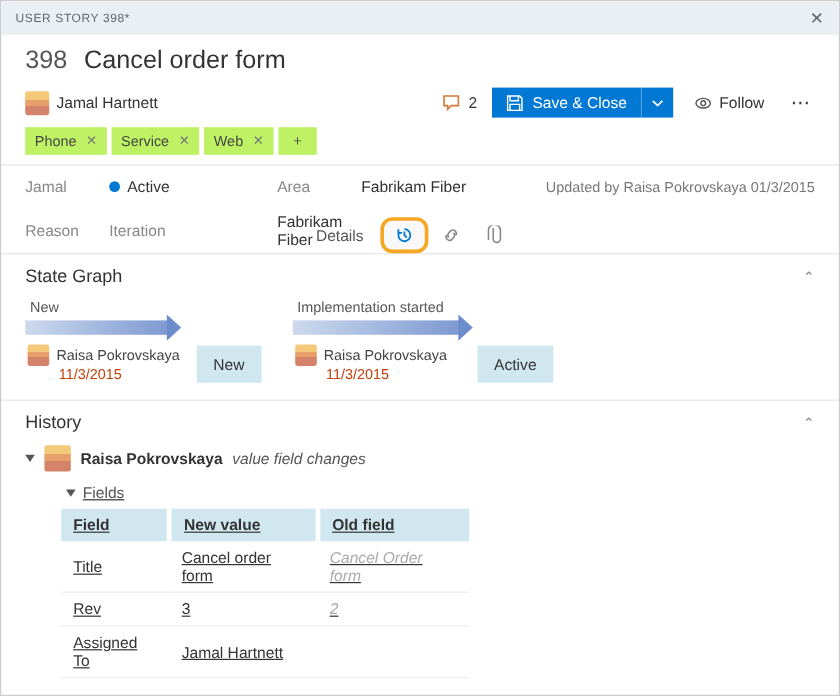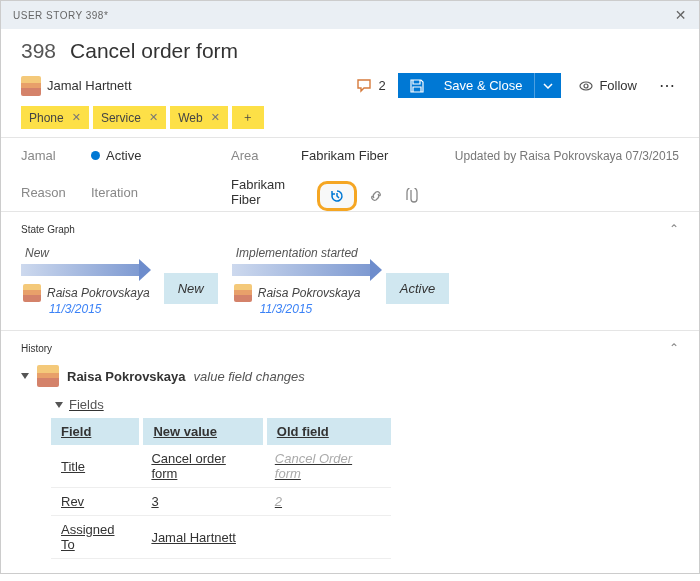--- a/index.html
+++ b/index.html
@@ -12,54 +12,54 @@
   .header { padding: 10px 20px 8px 20px; }
   .title-row { display: flex; align-items: baseline; gap: 14px; margin-bottom: 10px; }
   .title-id { font-size: 21px; color: #555; font-weight: 300; }
   .title-text { font-size: 21px; color: #333; font-weight: 300; }
   
   .action-row { display: flex; align-items: center; gap: 12px; margin-bottom: 8px; }
   .assignee { display: flex; align-items: center; gap: 6px; flex: 0 0 auto; }
   .avatar { width: 20px; height: 20px; border-radius: 2px; background: linear-gradient(180deg,#f4c97a 0%,#f4c97a 35%,#e8a06a 35%,#e8a06a 60%,#d4826a 60%); display:inline-block; }
   .comment-count { display: flex; align-items: center; gap: 5px; margin-left: auto; color: #333; }
   .btn-save-group { display: flex; }
-  .btn-save { background: #0078d4; color: #fff; padding: 5px 12px; display: flex; align-items: center; gap: 20px; font-size: 13px; border-right: 1px solid rgba(255,255,255,0.3); }
+  .btn-save { background: #0078d4; color: #fff; padding: 5px 12px; display: flex; align-items: center; gap: 8px; font-size: 13px; border-right: 1px solid rgba(255,255,255,0.3); }
   .btn-save-caret { background: #0078d4; color: #fff; padding: 5px 8px; display:flex; align-items:center; }
   .follow { display: flex; align-items: center; gap: 6px; padding: 4px 6px; }
   .ellipsis { font-size: 16px; padding: 2px 4px; }
   
   .tags-row { display: flex; gap: 4px; }
-  .tag { background: #fde047; padding: 3px 8px; display: flex; align-items: center; gap: 8px; font-size: 12px; color: #444; }
+  .tag { background: #bef264; padding: 3px 8px; display: flex; align-items: center; gap: 8px; font-size: 12px; color: #444; }
   .tag .x { color: #777; font-size: 11px; }
   .tag-add { padding: 3px 10px; }
   
   .meta-block { border-top: 1px solid #e5e5e5; padding: 10px 20px 0 20px; }
   .meta-grid { display: grid; grid-template-columns: 70px 140px 70px 130px 1fr; row-gap: 10px; align-items: center; }
   .meta-label { color: #888; font-size: 13px; }
   .state-dot { width: 9px; height: 9px; border-radius: 50%; background: #0078d4; display: inline-block; margin-right: 6px; }
   .updated-by { text-align: right; color: #777; font-size: 12px; }
   
   .subtabs { display: flex; justify-content: flex-end; align-items: center; gap: 0; margin-top: 8px; }
   .subtab { padding: 6px 14px; color: #555; }
   .subtab.active { background: #f8f8f8; }
   .subtab.icon-tab { padding: 6px 11px; display:flex; align-items:center; }
   .subtab.highlight { border: 3px solid #f5a623; border-radius: 10px; padding: 4px 9px; }
   
   .section { border-top: 1px solid #e5e5e5; padding: 10px 20px 14px 20px; }
   .section-head { display: flex; justify-content: space-between; align-items: center; margin-bottom: 10px; }
-  .section-title { font-size: 10px; color: #333; font-weight: 400; }
+  .section-title { font-size: 15px; color: #333; font-weight: 400; }
   .chev-up { color: #888; font-size: 12px; }
   
-  .state-graph { display: flex; align-items: center; gap: 0; font-style: italic; }
+  .state-graph { display: flex; align-items: flex-end; gap: 0; }
   .sg-col { display: flex; flex-direction: column; align-items: flex-start; }
   .sg-label { font-size: 12px; color: #555; margin-bottom: 4px; padding-left: 4px; }
   .sg-arrow { position: relative; height: 12px; width: 120px; background: linear-gradient(90deg,#cdd9ee 0%, #7d99d1 100%); margin-bottom: 6px; }
   .sg-arrow::after { content:""; position:absolute; right:-10px; top:-5px; border-left:12px solid #6d8ccc; border-top:11px solid transparent; border-bottom:11px solid transparent;}
   .sg-user { display: flex; align-items: center; gap: 6px; font-size: 12px; color: #444; margin-left: 2px; margin-top: 2px;}
-  .sg-date { font-size: 12px; color: #3b82f6; margin-left: 28px; }
+  .sg-date { font-size: 12px; color: #c2410c; margin-left: 28px; }
   .sg-state-box { background: #d0e7f0; padding: 8px 14px; font-size: 13px; color: #333; margin: 14px 6px 0 14px; }
   
   .hist-row { display: flex; align-items: center; gap: 8px; margin-bottom: 10px; }
   .tri { width:0; height:0; border-left:4px solid transparent; border-right:4px solid transparent; border-top:6px solid #555; display:inline-block; }
   .hist-name { font-weight: 600; color: #333; }
   .hist-action { font-style: italic; color: #555; }
   .hist-ts { font-style: italic; color: #999; }
   
   .fields-block { margin-left: 30px; text-decoration: underline; }
   .fields-label { margin: 4px 0 6px 4px; color: #555; display:flex; align-items:center; gap:6px;}
@@ -137,26 +137,27 @@
       <div class="tag tag-add">＋</div>
     </div>
   </div>
 
   <div class="meta-block">
     <div class="meta-grid">
       <span class="meta-label">Jamal</span>
       <span><span class="state-dot"></span><span>Active</span></span>
       <span class="meta-label">Area</span>
       <span>Fabrikam Fiber</span>
-      <span class="updated-by">Updated by Raisa Pokrovskaya 07/3/2015</span>
+      <span class="updated-by">Updated by Raisa Pokrovskaya 01/3/2015</span>
 
       <span class="meta-label">Reason</span>
       <span class="meta-label">Iteration</span>
       <span>Fabrikam Fiber</span>
       <div class="subtabs">
+        <div class="subtab">Details</div>
         <div class="subtab icon-tab highlight active">
           <svg width="16" height="16">
               <path d="M8 3 a5 5 0 1 1 -4.5 2.8 M3 3 v3 h3 M8 5 v3 l2 2" fill="none" stroke="#0078d4" stroke-width="1.5"></path>
             </svg>
         </div>
         <div class="subtab icon-tab">
           <svg width="16" height="16">
               <path d="M6 10 a3 3 0 0 1 0-4 l2-2 a3 3 0 0 1 4 4 M10 6 a3 3 0 0 1 0 4 l-2 2 a3 3 0 0 1 -4-4" fill="none" stroke="#888" stroke-width="1.3"></path>
             </svg>
         </div>
@@ -178,21 +179,21 @@
       <div class="sg-col">
         <span class="sg-label">New</span>
         <div class="sg-arrow"></div>
         <div class="sg-user">
             <span class="avatar" style="width:18px;height:18px"></span>
             <span>Raisa Pokrovskaya</span>
           </div>
         <div class="sg-date">11/3/2015</div>
       </div>
       <div class="sg-state-box">New</div>
-      <div class="sg-col" style="margin-left:8px">
+      <div class="sg-col" style="margin-left:20px">
         <span class="sg-label">Implementation started</span>
         <div class="sg-arrow" style="width:140px"></div>
         <div class="sg-user">
             <span class="avatar" style="width:18px;height:18px"></span>
             <span>Raisa Pokrovskaya</span>
           </div>
         <div class="sg-date">11/3/2015</div>
       </div>
       <div class="sg-state-box">Active</div>
     </div>

